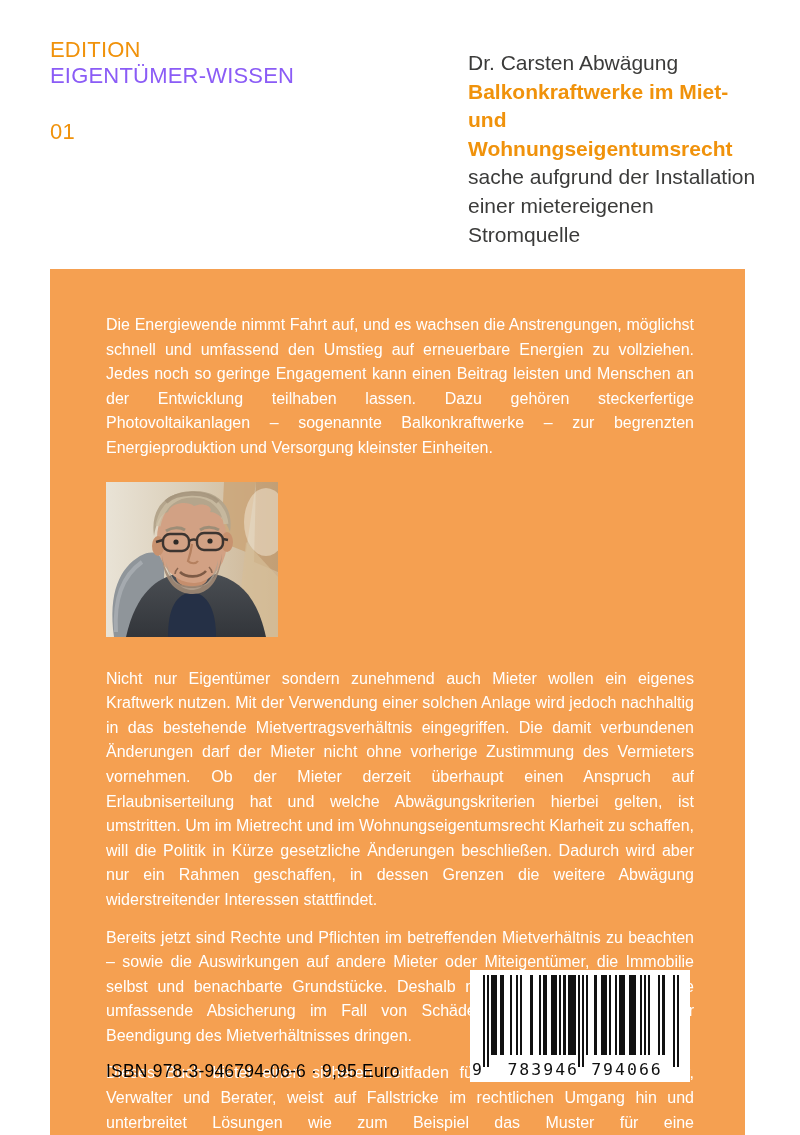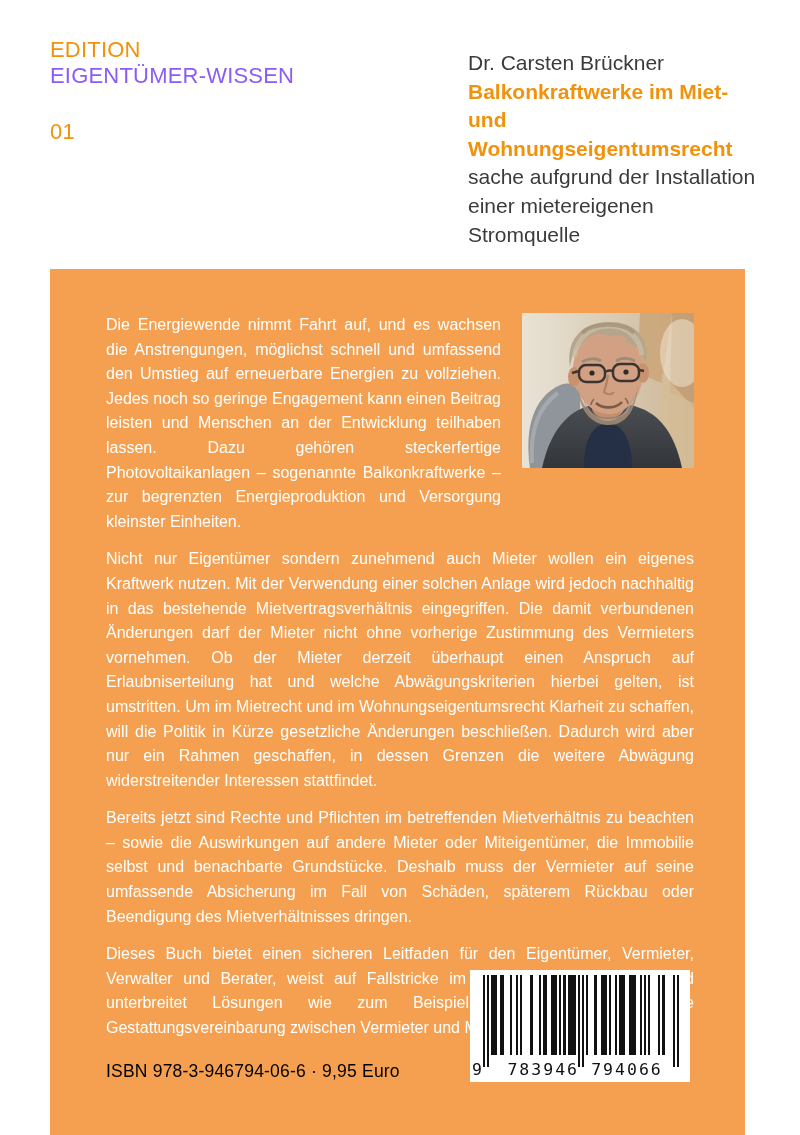--- a/index.html
+++ b/index.html
@@ -18,21 +18,21 @@
   
   .panel{
     position:absolute;left:50px;top:269px;width:695px;height:866px;
     background:#F5A051;
   }
   .blurb{
     position:absolute;left:56px;right:51px;top:44px;
     color:#ffffff;font-size:16px;line-height:24.6px;text-align:justify;
   }
   .blurb p{margin:0 0 13px 0;}
-  .intro-row{display:flex;gap:21px;align-items:flex-start;margin-bottom:13px;}
+  .intro-row{display:flex;gap:21px;align-items:flex-start;margin-bottom:13px;flex-direction:column;}
   .intro-row p{flex:1 1 auto;margin:0;}
   .photo{
     flex:0 0 172px;width:172px;height:155px;overflow:hidden;
   }
   
   .isbn-line{
     position:absolute;left:56px;top:792px;color:#000000;font-size:17.5px;letter-spacing:.2px;
   }
   .barcode-box{
     position:absolute;right:55px;top:701px;width:220px;height:112px;background:#ffffff;
@@ -49,21 +49,21 @@
 </head>
 <body>
 
 <div class="hdr-left">
   <div class="edition">EDITION</div>
   <div class="series">EIGENTÜMER-WISSEN</div>
   <div class="number">01</div>
 </div>
 
 <div class="hdr-right">
-  <div>Dr. Carsten Brückner</div>
+  <div>Dr. Carsten Abwägung</div>
   <div class="title">Balkonkraftwerke im Miet- und</div>
   <div class="title">Wohnungseigentumsrecht</div>
   <div>sache aufgrund der Installation</div>
   <div>einer mietereigenen Stromquelle</div>
 </div>
 
 <div class="panel">
   <div class="blurb">
     <div class="intro-row">
       <p>Die Energiewende nimmt Fahrt auf, und es wachsen die Anstrengungen, möglichst schnell und umfassend den Umstieg auf erneuerbare Energien zu vollziehen. Jedes noch so geringe Engagement kann einen Beitrag leisten und Menschen an der Entwicklung teilhaben lassen. Dazu gehören steckerfertige Photovoltaikanlagen – sogenannte Balkonkraftwerke – zur begrenzten Energieproduktion und Versorgung kleinster Einheiten.</p>

